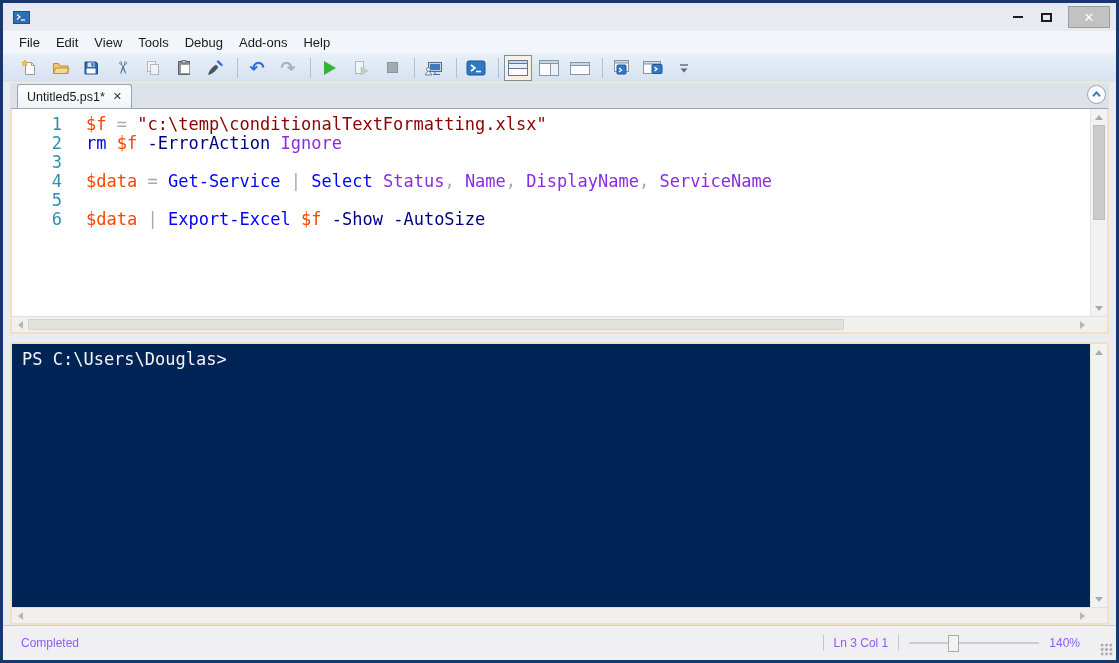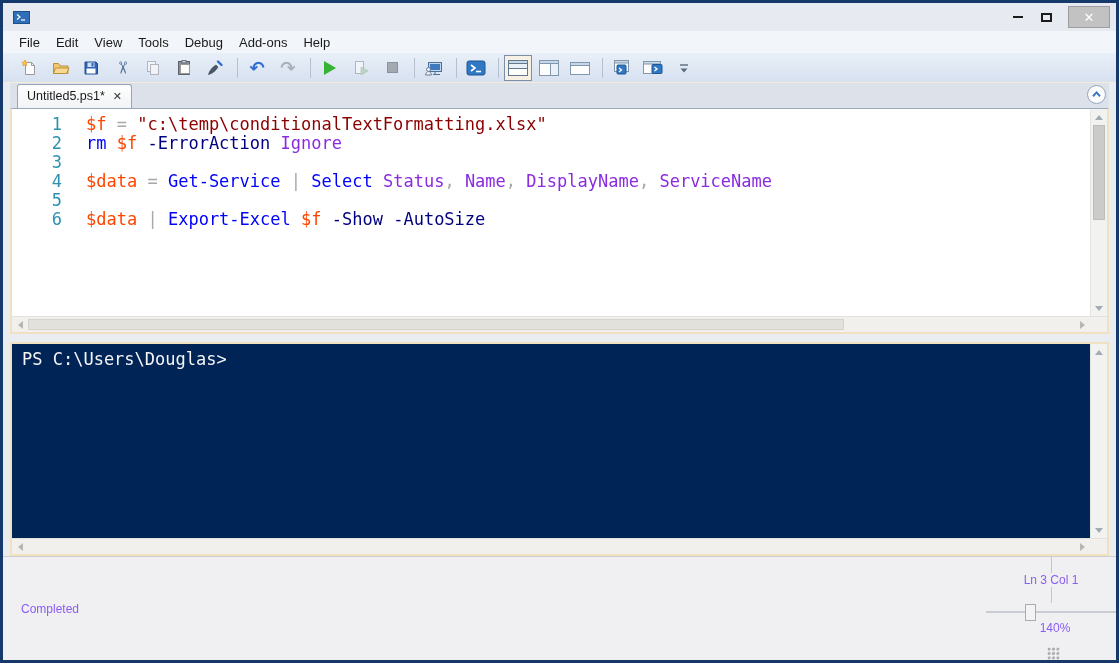--- a/index.html
+++ b/index.html
@@ -31,21 +31,21 @@
   .tbtn { width: 28px; height: 26px; display: flex; align-items: center; justify-content: center; margin-right: 3px; flex: 0 0 auto; }
   .tbtn.selected { border: 1px solid #7E8FA5; background: #F6F1E4; }
   .tsep { width: 1px; height: 20px; background: #B5C0CF; margin: 0 5px; flex: 0 0 auto; }
   .glyph-undo { font-size: 18px; font-weight: bold; color: #2E6BD4; line-height: 1; font-family: "DejaVu Sans", sans-serif; }
   .glyph-redo { font-size: 18px; font-weight: bold; color: #A7AFBA; line-height: 1; font-family: "DejaVu Sans", sans-serif; }
   .glyph-cut { font-size: 17px; color: #4F6F96; transform: rotate(90deg); display: inline-block; line-height: 1; font-family: "DejaVu Sans", sans-serif; }
   .glyph-run { width: 0; height: 0; border-left: 12px solid #35B335; border-top: 7px solid transparent; border-bottom: 7px solid transparent; }
   .glyph-stop { width: 11px; height: 11px; background: #8F959C; border: 1px solid #70767D; opacity: .75; }
   
   .content { flex: 1; display: flex; flex-direction: column; padding: 0 7px; min-height: 0; background: #E9ECF1; }
-  .tabstrip { flex: 0 0 25px; background: #DDE2EA; display: flex; align-items: center; position: relative; }
+  .tabstrip { flex: 0 0 25px; background: #DDE2EA; display: flex; align-items: flex-end; position: relative; }
   .tab { height: 24px; background: linear-gradient(#FEFEFE, #F1F3F6); border: 1px solid #96A5B8; border-bottom: none;
     border-radius: 3px 3px 0 0; display: flex; align-items: center; padding: 0 9px; font-size: 12.5px; color: #1A1A1A; margin-left: 7px; }
   .tab-close { margin-left: 8px; font-size: 11px; color: #333; }
   .collapse-btn { position: absolute; right: 3px; top: 2px; width: 19px; height: 19px; border-radius: 50%;
     background: #FDFDFD; border: 1px solid #93A6BE; display: flex; align-items: center; justify-content: center; }
   
   .editor-pane { flex: 0 0 226px; display: flex; flex-direction: column; min-height: 0;
     border: 2px solid #F0E2C0; border-top: 1px solid #9AA9BC; background: #FFF; }
   .editor-body { flex: 1; display: flex; min-height: 0; }
   .editor-lines { flex: 1; padding-top: 6px; font-family: "DejaVu Sans Mono", monospace; font-size: 17px; line-height: 19px; overflow: hidden; background: #FFFFFF; }
@@ -68,26 +68,26 @@
   .tri-right { width: 0; height: 0; border-top: 4px solid transparent; border-bottom: 4px solid transparent; border-left: 5px solid #B8B6B1; }
   .splitter { flex: 0 0 8px; }
   
   .console-pane { flex: 1; display: flex; flex-direction: column; min-height: 0; border: 2px solid #F0E2C0; }
   .console-body { flex: 1; display: flex; min-height: 0; }
   .console-text { flex: 1; background: var(--console-bg, #012456); color: var(--console-fg, #F5F5F5);
     font-family: "DejaVu Sans Mono", monospace; font-size: 17px; line-height: 20px; padding: 5px 0 0 10px; white-space: pre; }
   
   .statusbar { flex: 0 0 35px; background: #F0F0F2; border-top: 1px solid #CDCDD1; display: flex; align-items: center;
     font-size: 12px; color: #8b5cf6; padding-left: 18px; }
-  .status-right { margin-left: auto; display: flex; align-items: center; flex-direction: column; }
+  .status-right { margin-left: auto; display: flex; align-items: center; }
   .sb-sep { width: 1px; height: 16px; background: #C6C6CA; margin: 0 10px; }
   .slider { width: 130px; height: 18px; position: relative; display: flex; align-items: center; }
   .slider-track { height: 2px; background: #C9CCD2; width: 100%; }
   .slider-thumb { position: absolute; left: 30%; width: 11px; height: 17px; background: #F3F3F3; border: 1px solid #ABABAB; }
-  .zoom-label { margin: 0 2px 0 10px; }
+  .zoom-label { margin: 0 12px 0 10px; }
   .grip { width: 13px; height: 13px; margin: 12px 3px 0 8px;
     background-image: radial-gradient(circle at 2px 2px, #ABABAB 1.3px, transparent 1.7px);
     background-size: 4.4px 4.4px; }
 </style>
 </head>
 <body>
 
 <div class="window">
 
   <div class="titlebar">

